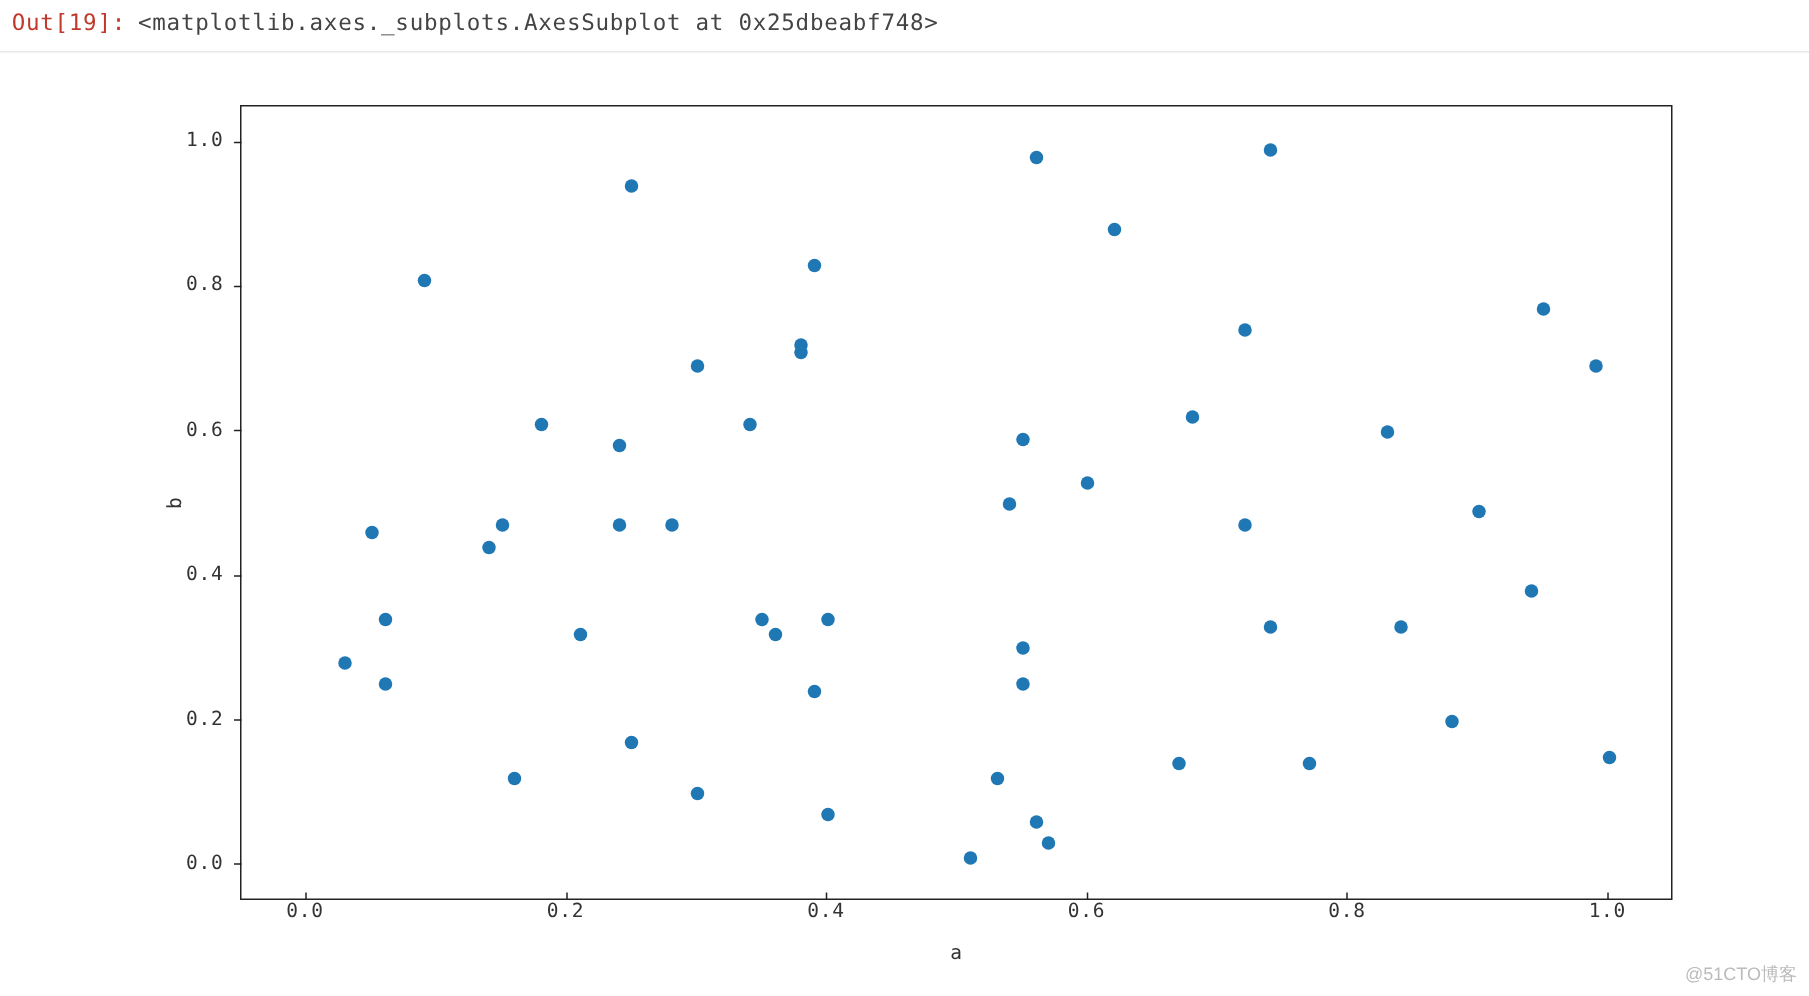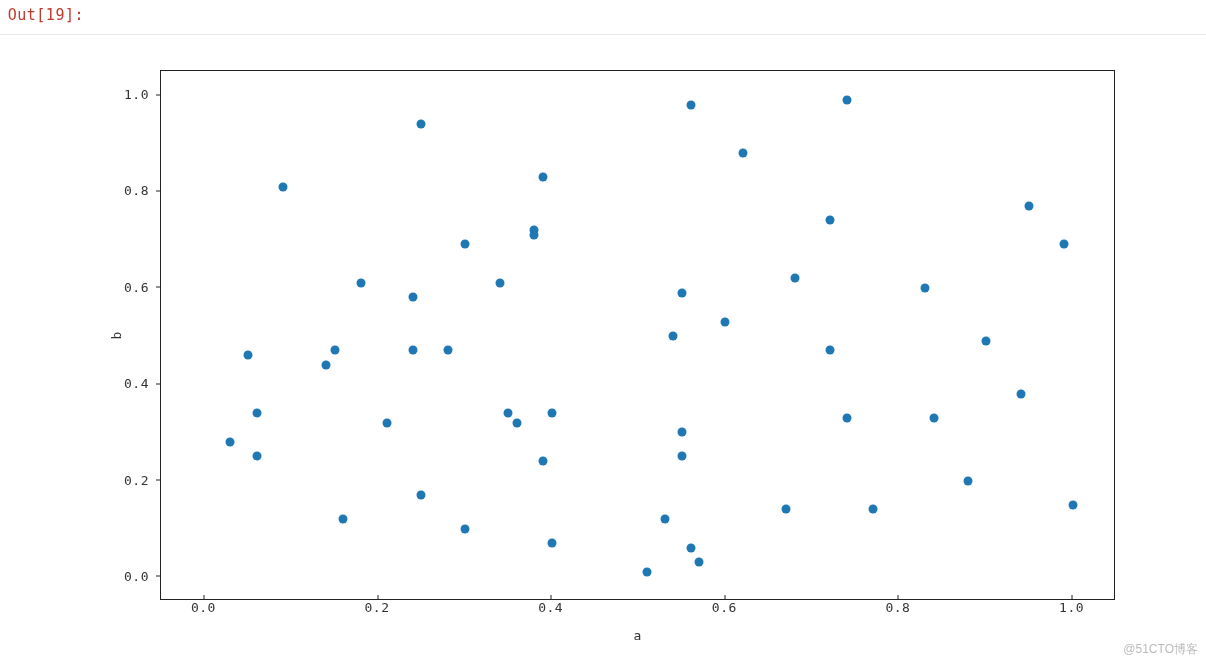--- a/index.html
+++ b/index.html
@@ -127,20 +127,21 @@
       font-size: 12px;
       color: #bbb;
       font-family: sans-serif;
     }
   </style>
 </head>
 <body>
 
 <div class="output-row">
   <div class="out-prompt">Out[19]:</div>
+  <div class="out-value">&lt;matplotlib.axes._subplots.AxesSubplot at 0x25dbeabf748&gt;</div>
 </div>
 
 <div class="plot-area">
   <div class="ylabel">
       <span>b</span>
     </div>
   <div class="axes-rect" id="axes">
       <div class="point" style="left: 69.4545px; top: 371px; background: rgb(31, 119, 180);"></div>
       <div class="point" style="left: 86.8182px; top: 284.273px; background: rgb(31, 119, 180);"></div>
       <div class="point" style="left: 95.5px; top: 342.091px; background: rgb(31, 119, 180);"></div>

